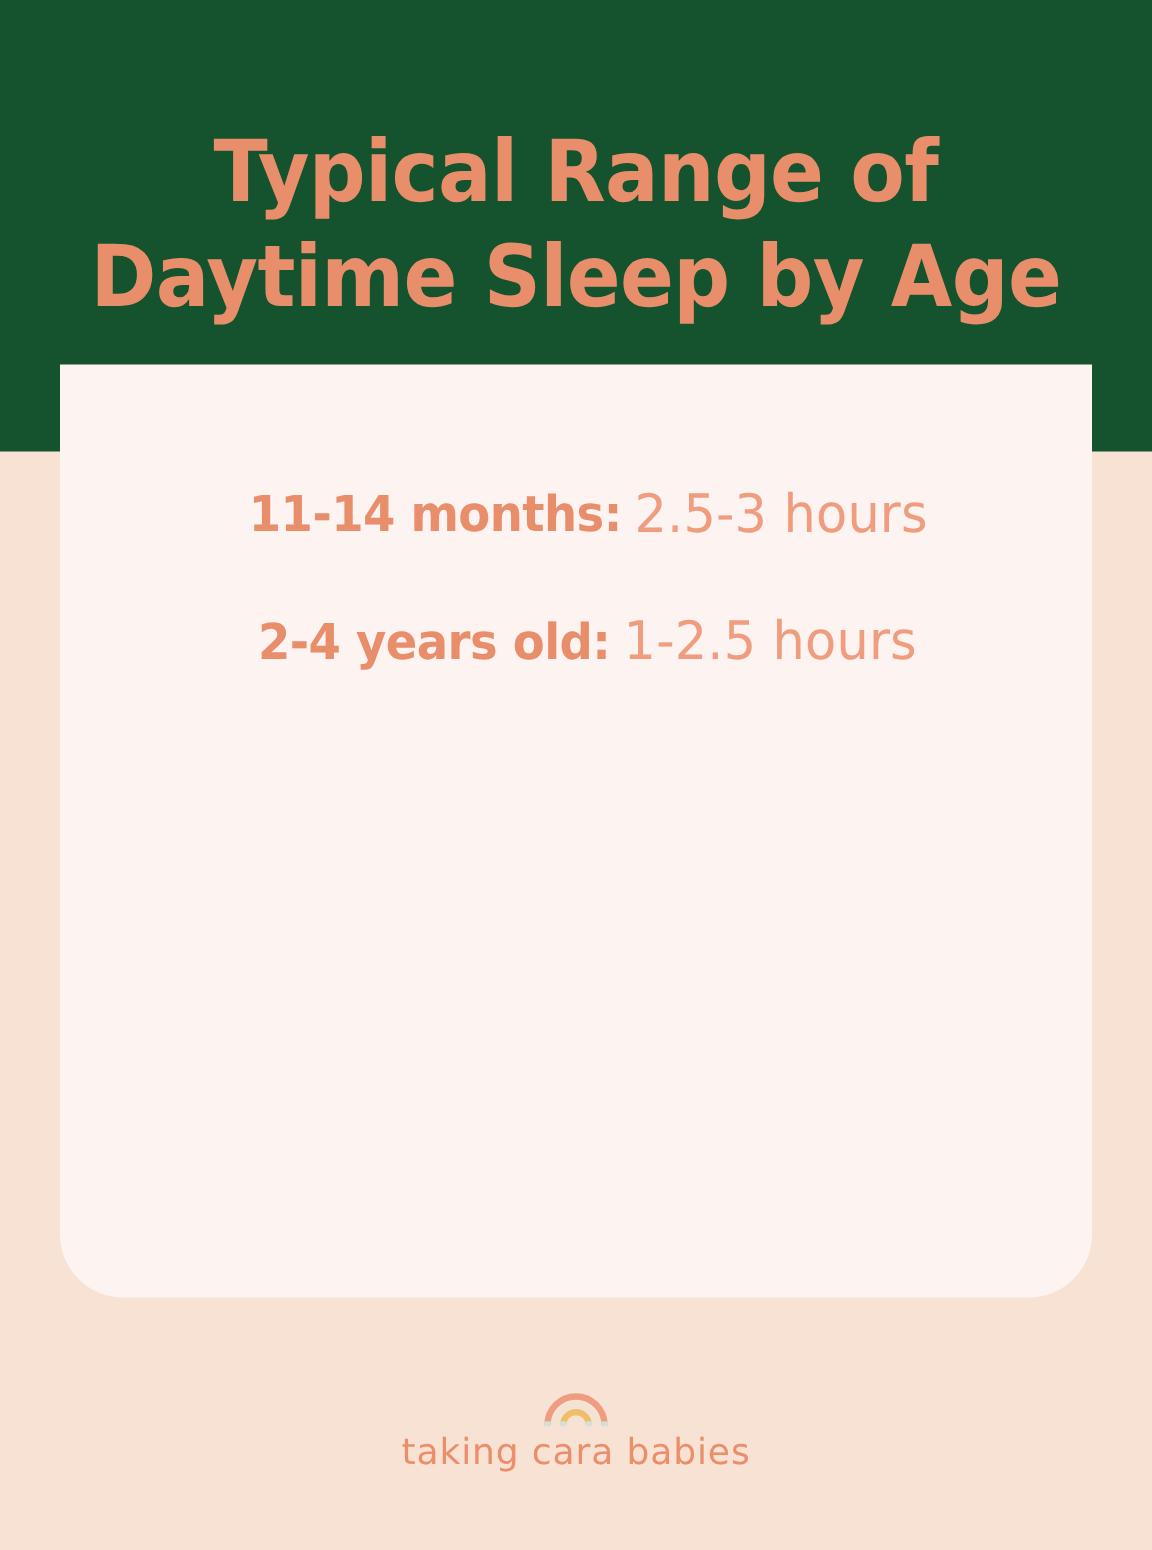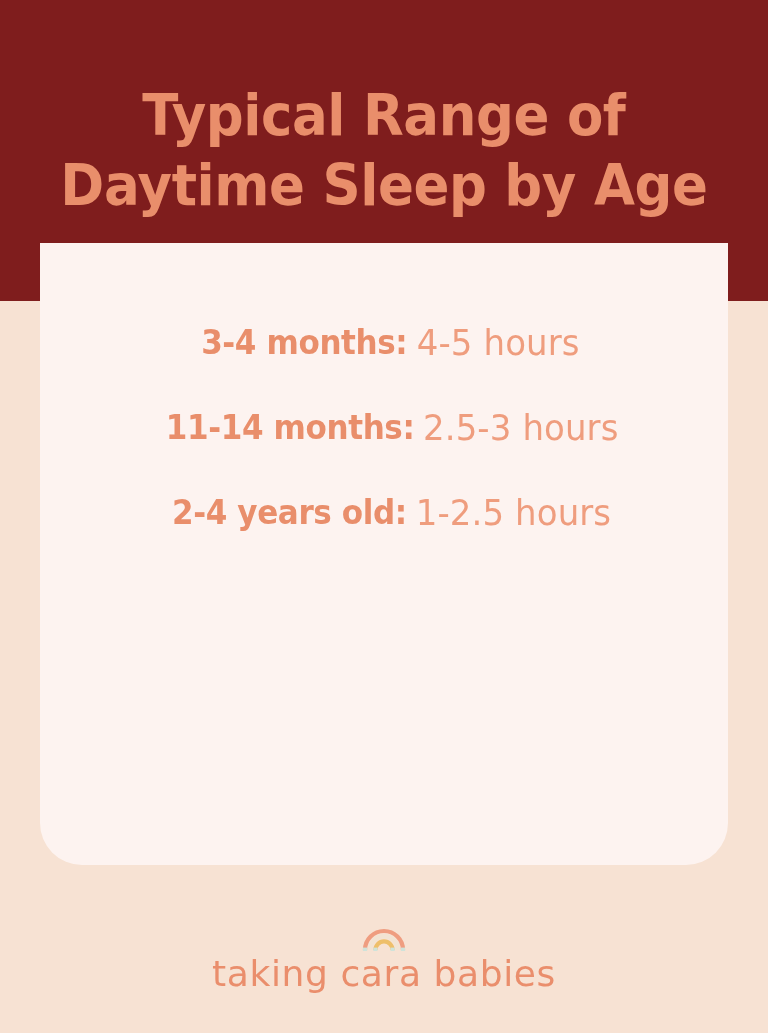--- a/index.html
+++ b/index.html
@@ -15,21 +15,21 @@
     position: relative;
   }
 
   
   .header-band {
     position: absolute;
     left: 0;
     top: 0;
     width: 768px;
     height: 301px;
-    background: #7f1d1d;
+    background: #14532d;
     display: flex;
     align-items: center;
     justify-content: center;
   }
   .title {
     margin: 0;
     padding: 0 20px;
     text-align: center;
     color: #e98e6b;
     font-family: "DejaVu Sans", sans-serif;
@@ -103,41 +103,37 @@
   }
   .brand-mark {
     width: 44px;
     height: 28px;
     display: block;
   }
   .brand-name {
     margin-top: 5px;
     color: #ea8e6c;
     font-family: "DejaVu Sans", sans-serif;
-    font-size: 36px;
+    font-size: 24px;
     font-weight: normal;
     letter-spacing: 0.6px;
     line-height: 1;
   }
 </style>
 </head>
 <body>
 
 <div class="header-band">
   <h1 class="title">Typical Range of
 Daytime Sleep by Age</h1>
 </div>
 
 <div class="panel">
   <div class="rows">
 
-    <div class="row">
-      <span class="row-label">3-4 months:</span>
-      <span class="row-value">4-5 hours</span>
-    </div>
 
 
 
     <div class="row">
       <span class="row-label">11-14 months:</span>
       <span class="row-value">2.5-3 hours</span>
     </div>
 
 
     <div class="row">

